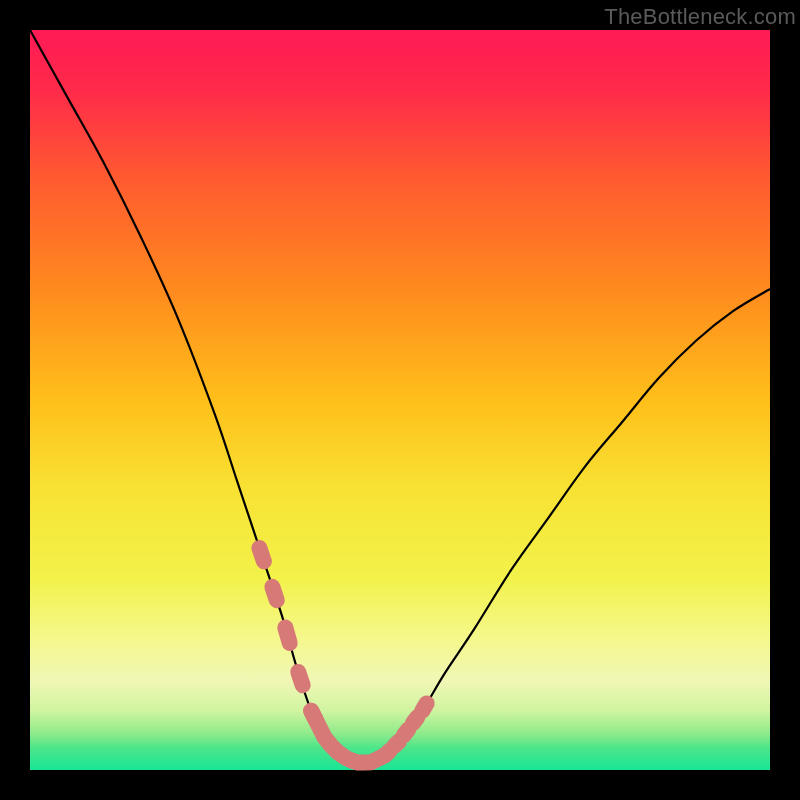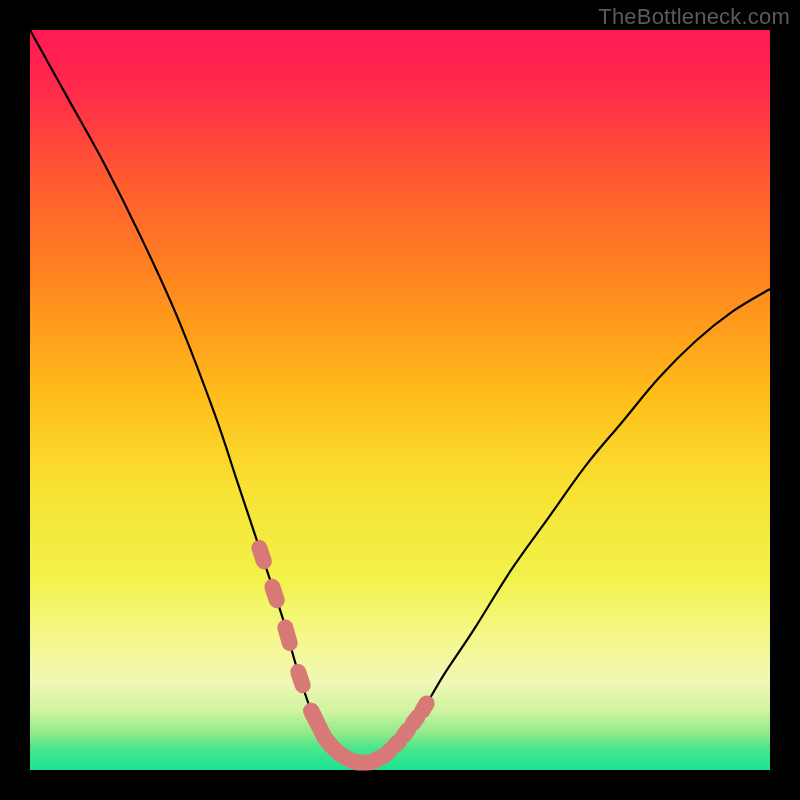--- a/index.html
+++ b/index.html
@@ -13,21 +13,21 @@
   }
   .outer {
     width: 800px;
     height: 800px;
     background: #000;
     position: relative;
   }
   .watermark {
     position: absolute;
     top: 4px;
-    right: 10px;
+    right: 4px;
     color: #5a5a5a;
     font-size: 22px;
     font-weight: 500;
     letter-spacing: 0.2px;
     z-index: 5;
   }
   svg.plot {
     position: absolute;
     left: 0;
     top: 0;

